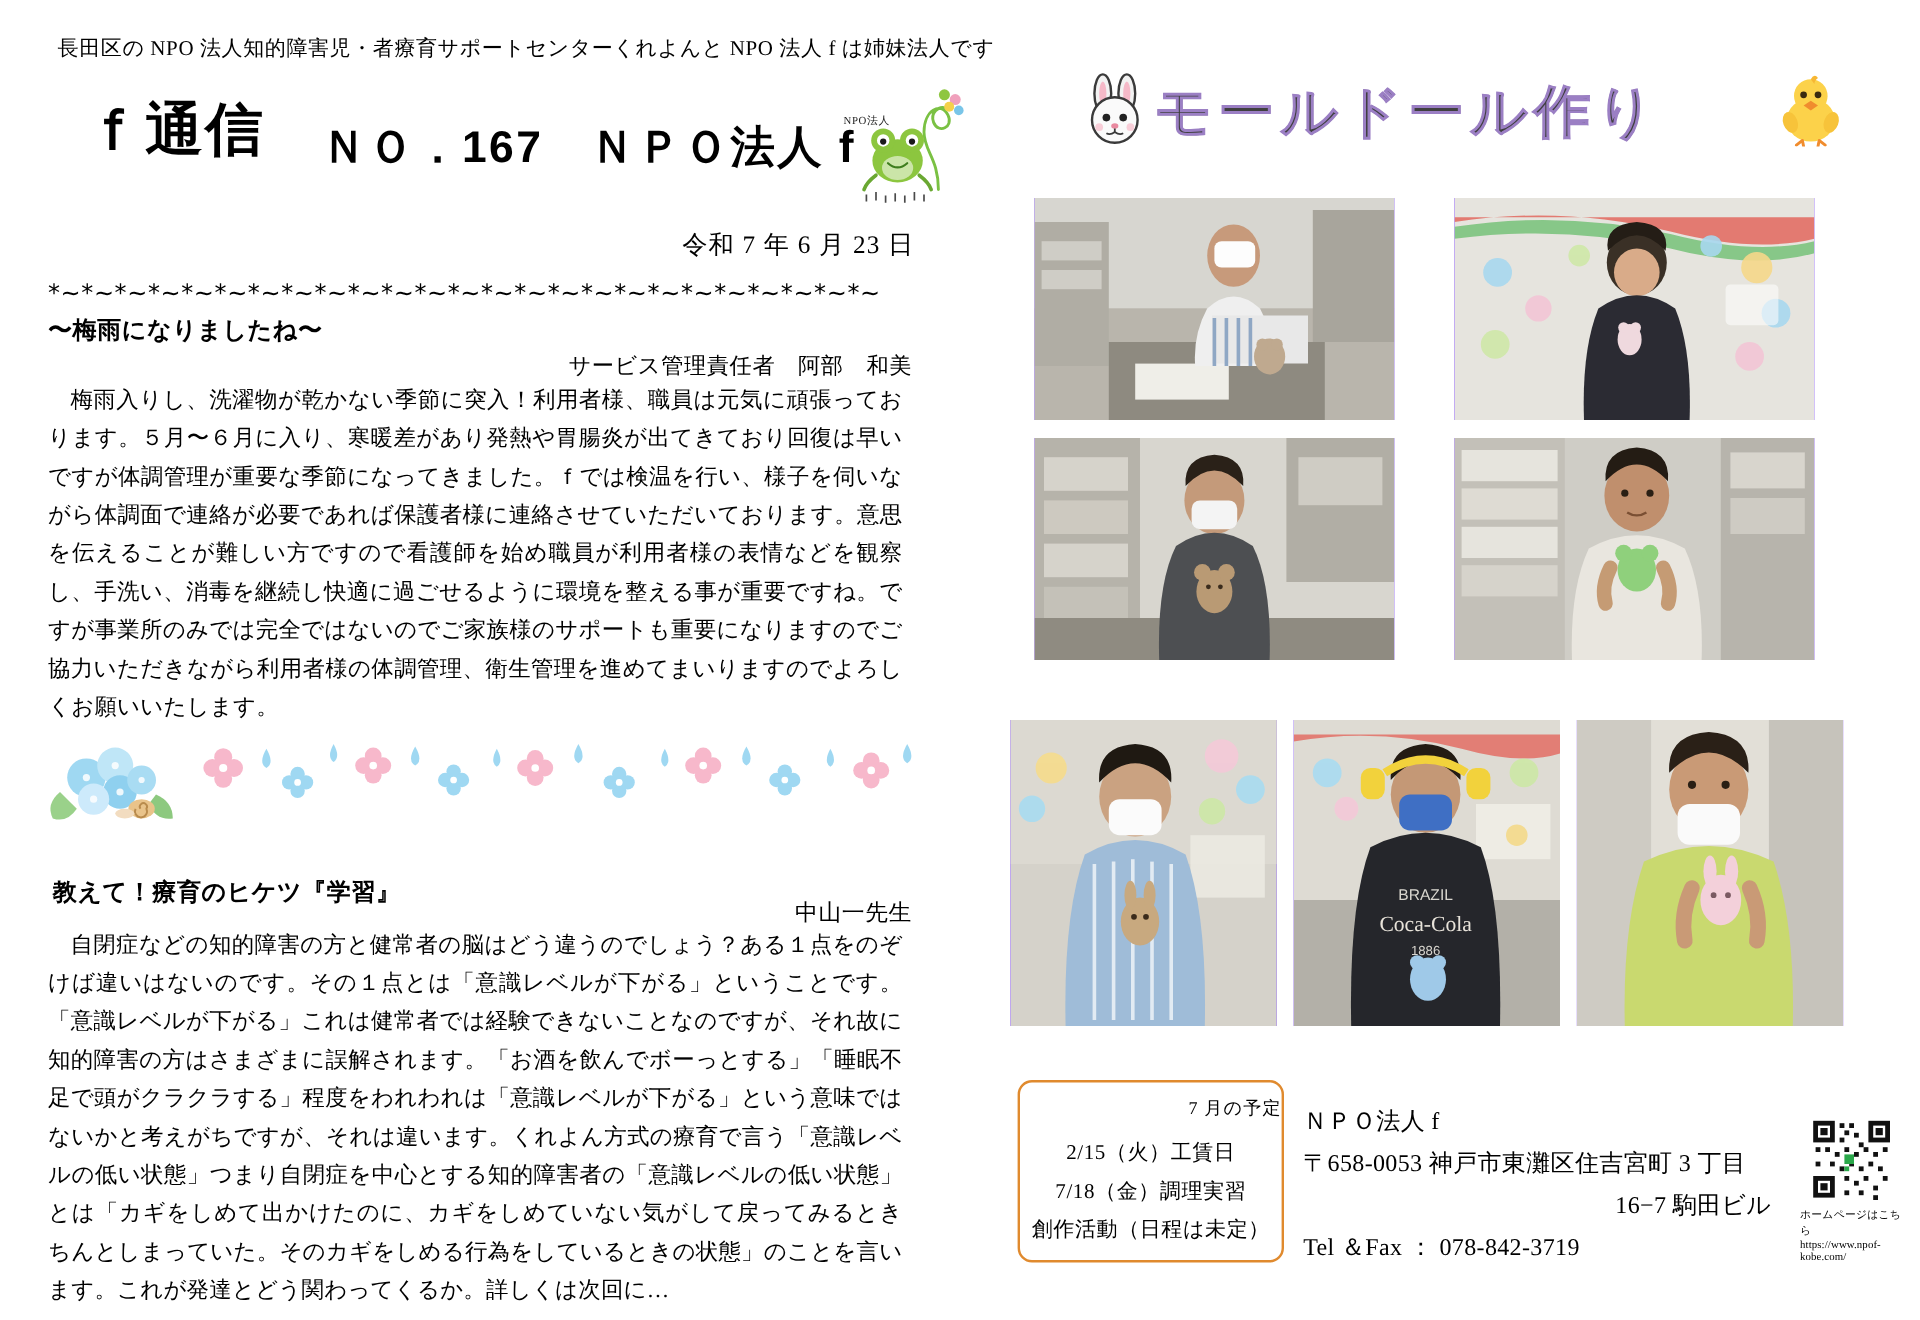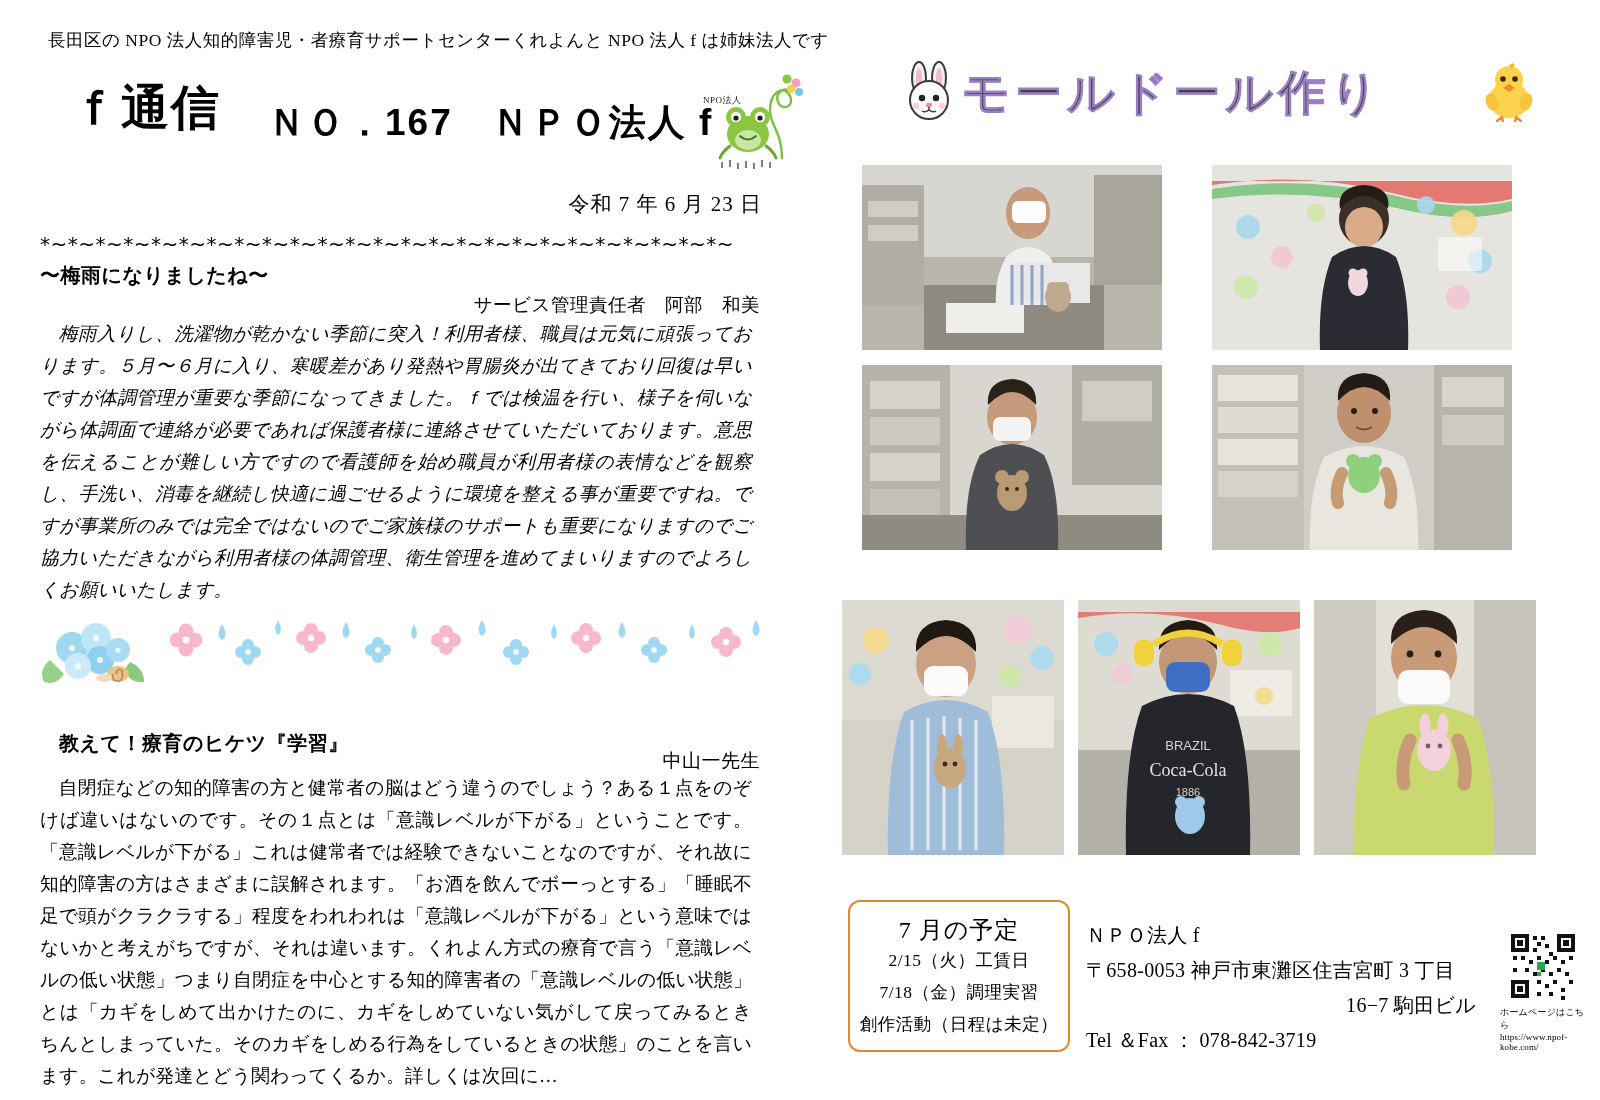--- a/index.html
+++ b/index.html
@@ -115,37 +115,35 @@
   .body-1 {
     position: absolute;
     left: 40px;
     top: 318px;
     width: 712px;
     font-size: 18.7px;
     line-height: 32px;
     text-align: justify;
     text-indent: 1em;
     letter-spacing: 0.2px;
-    font-style: italic;
   }
   .divider-art {
     position: absolute;
     left: 26px;
     top: 600px;
     width: 740px;
     height: 90px;
   }
   .sec2-head {
     position: absolute;
     left: 44px;
     top: 730px;
     font-size: 20px;
     font-weight: bold;
     letter-spacing: 0.5px;
-    margin-left: 15px;
   }
   .sec2-byline {
     position: absolute;
     left: 0;
     top: 748px;
     width: 760px;
     text-align: right;
     font-size: 19px;
     letter-spacing: 0.5px;
   }
@@ -216,22 +214,22 @@
     height: 152px;
     border: 2px solid #e08a2e;
     border-radius: 12px;
     box-sizing: border-box;
   }
   .schedule-title {
     position: absolute;
     left: 0;
     top: 12px;
     width: 100%;
-    text-align: center;
-    font-size: 24px;
+    text-align: right;
+    font-size: 15px;
     letter-spacing: 1px;
   }
   .schedule-item {
     position: absolute;
     left: 0;
     width: 100%;
     text-align: center;
     font-size: 17.5px;
     letter-spacing: 0.5px;
   }

